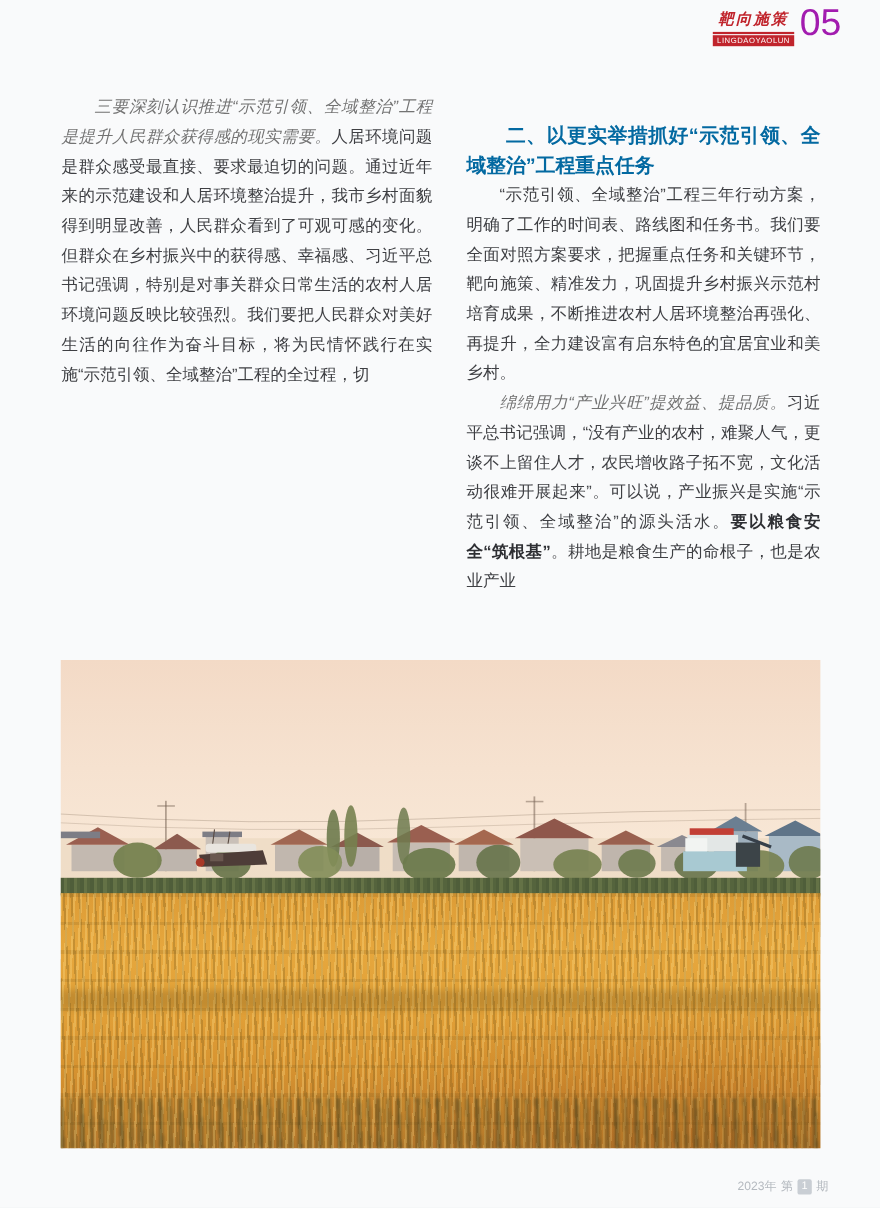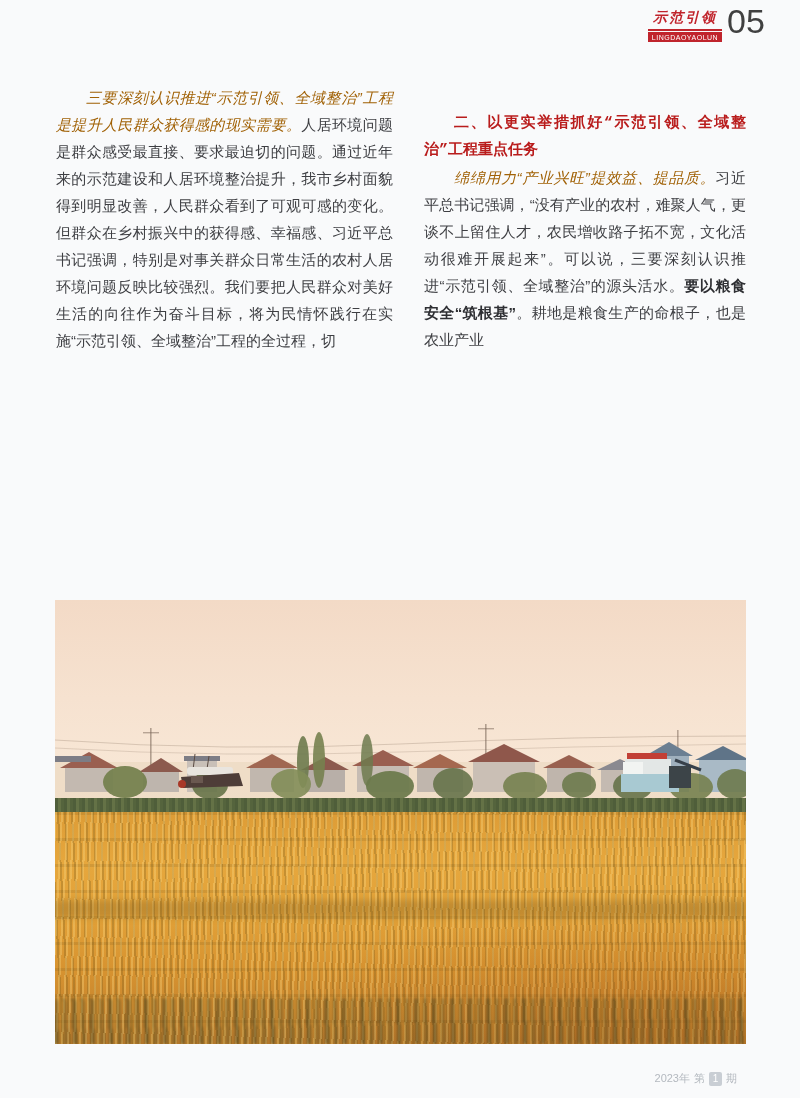--- a/index.html
+++ b/index.html
@@ -5,31 +5,31 @@
   html,body{margin:0;padding:0;}
   body{width:800px;height:1098px;background:#eef0f2;}
   .page{position:relative;width:800px;height:1098px;background:#f9fafb;overflow:hidden;
         font-family:"Liberation Sans","DejaVu Sans",sans-serif;}
 
   
   .masthead{position:absolute;left:648px;top:9px;width:74px;text-align:center;}
   .masthead-title{font-family:"Liberation Serif","DejaVu Serif",serif;font-style:italic;font-weight:bold;
                   font-size:14px;color:#c0242c;letter-spacing:2px;padding-bottom:2px;border-bottom:2px solid #c0242c;}
   .masthead-bar{margin-top:1px;background:#c0242c;color:#ffffff;font-size:7px;letter-spacing:.5px;padding:2px 0 1px 0;}
-  .page-number{position:absolute;left:727px;top:2px;font-size:34px;color:#404040;text-align:right;}
+  .page-number{position:absolute;left:727px;top:2px;font-size:34px;color:#a21caf;text-align:right;}
 
   
   .col{position:absolute;top:84px;font-size:15px;line-height:27px;text-align:justify;color:#3e3f43;}
   .col p{margin:0;}
   .col-left{left:56px;width:337px;}
   .col-right{left:424px;width:322px;}
   .indent{text-indent:2em;}
-  .kai{color:#a16207;font-style:italic;font-weight:500;}
+  .kai{color:#737373;font-style:italic;font-weight:500;}
   .bold-black{font-weight:700;color:#2e2f33;}
-  .section-heading{font-size:15px;line-height:27px;font-weight:700;color:#b91c1c;text-indent:2em;margin:26px 0 0 0;font-family:Liberation Mono, monospace;}
+  .section-heading{font-size:18px;line-height:27px;font-weight:700;color:#0369a1;text-indent:2em;margin:26px 0 0 0;}
 
   
   .photo{position:absolute;left:55px;top:600px;width:691px;height:444px;overflow:hidden;}
   .sky{position:absolute;left:0;top:0;width:691px;height:218px;
        background:linear-gradient(180deg,#f3dac6 0%,#f6e2d0 45%,#f9ead9 100%);}
   .village{position:absolute;left:0;top:110px;width:691px;height:90px;}
   .harvester{position:absolute;}
   .harvester-left{left:118px;top:152px;width:76px;height:44px;}
   .harvester-right{left:560px;top:148px;width:88px;height:52px;}
   .hedge{position:absolute;left:0;top:198px;width:691px;height:16px;
@@ -42,43 +42,44 @@
            repeating-linear-gradient(87deg,rgba(110,85,25,.28) 0 2px,rgba(0,0,0,0) 2px 7px),
            repeating-linear-gradient(180deg,rgba(105,80,25,.16) 0 3px,rgba(0,0,0,0) 3px 26px),
            linear-gradient(180deg,#dd9c36 0%,#e6a73d 22%,#e2a138 45%,#d79330 68%,#c8862e 85%,#b5792c 100%);}
   .field-dark-band{position:absolute;left:0;top:300px;width:691px;height:18px;
          background:rgba(100,75,25,.25);filter:blur(3px);}
   .field-bottom{position:absolute;left:0;bottom:0;width:691px;height:46px;
          background:repeating-linear-gradient(88deg,rgba(70,65,30,.55) 0 4px,rgba(200,150,50,.20) 4px 9px,rgba(90,80,35,.45) 9px 13px,rgba(0,0,0,0) 13px 18px);
          filter:blur(1.4px);}
 
   
-  .footer{position:absolute;right:63px;top:1071px;display:flex;align-items:center;gap:4px;
+  .footer{position:absolute;right:47px;top:1071px;display:flex;align-items:center;gap:4px;
           font-size:11px;color:#b4b9bf;}
   .issue-badge{display:inline-block;min-width:13px;height:14px;line-height:14px;background:#c9ced4;
                color:#ffffff;font-size:10px;text-align:center;border-radius:2px;}
 </style>
 </head>
 <body>
 
 <div class="page">
 
   <div class="masthead">
-    <div class="masthead-title">示范引领</div>
+    <div class="masthead-title">靶向施策</div>
     <div class="masthead-bar">LINGDAOYAOLUN</div>
   </div>
   <div class="page-number">05</div>
 
   <section class="col col-left">
     <p class="indent"><span class="kai">三要深刻认识推进“示范引领、全域整治”工程是提升人民群众获得感的现实需要。</span><span>人居环境问题是群众感受最直接、要求最迫切的问题。通过近年来的示范建设和人居环境整治提升，我市乡村面貌得到明显改善，人民群众看到了可观可感的变化。但群众在乡村振兴中的获得感、幸福感、习近平总书记强调，特别是对事关群众日常生活的农村人居环境问题反映比较强烈。我们要把人民群众对美好生活的向往作为奋斗目标，将为民情怀践行在实施“示范引领、全域整治”工程的全过程，切</span></p>
   </section>
 
   <section class="col col-right">
     <h2 class="section-heading">二、以更实举措抓好“示范引领、全域整治”工程重点任务</h2>
-    <p class="indent"><span class="kai">绵绵用力“产业兴旺”提效益、提品质。</span><span>习近平总书记强调，“没有产业的农村，难聚人气，更谈不上留住人才，农民增收路子拓不宽，文化活动很难开展起来”。可以说，三要深刻认识推进“示范引领、全域整治”的源头活水。</span><span class="bold-black">要以粮食安全“筑根基”</span><span>。耕地是粮食生产的命根子，也是农业产业</span></p>
+    <p class="indent">“示范引领、全域整治”工程三年行动方案，明确了工作的时间表、路线图和任务书。我们要全面对照方案要求，把握重点任务和关键环节，靶向施策、精准发力，巩固提升乡村振兴示范村培育成果，不断推进农村人居环境整治再强化、再提升，全力建设富有启东特色的宜居宜业和美乡村。</p>
+    <p class="indent"><span class="kai">绵绵用力“产业兴旺”提效益、提品质。</span><span>习近平总书记强调，“没有产业的农村，难聚人气，更谈不上留住人才，农民增收路子拓不宽，文化活动很难开展起来”。可以说，产业振兴是实施“示范引领、全域整治”的源头活水。</span><span class="bold-black">要以粮食安全“筑根基”</span><span>。耕地是粮食生产的命根子，也是农业产业</span></p>
   </section>
 
   <figure class="photo" style="margin:0;">
     <div class="sky"></div>
 
     <svg class="village" viewBox="0 0 691 90" preserveAspectRatio="none">
       <rect x="0" y="52" width="691" height="38" fill="#ecd9c2" opacity="0.75"></rect>
 
       <path d="M0,30 Q170,42 345,34 T691,26" stroke="rgba(130,110,90,0.35)" stroke-width="0.8" fill="none"></path>
       <path d="M0,38 Q170,48 345,42 T691,34" stroke="rgba(130,110,90,0.28)" stroke-width="0.8" fill="none"></path>

